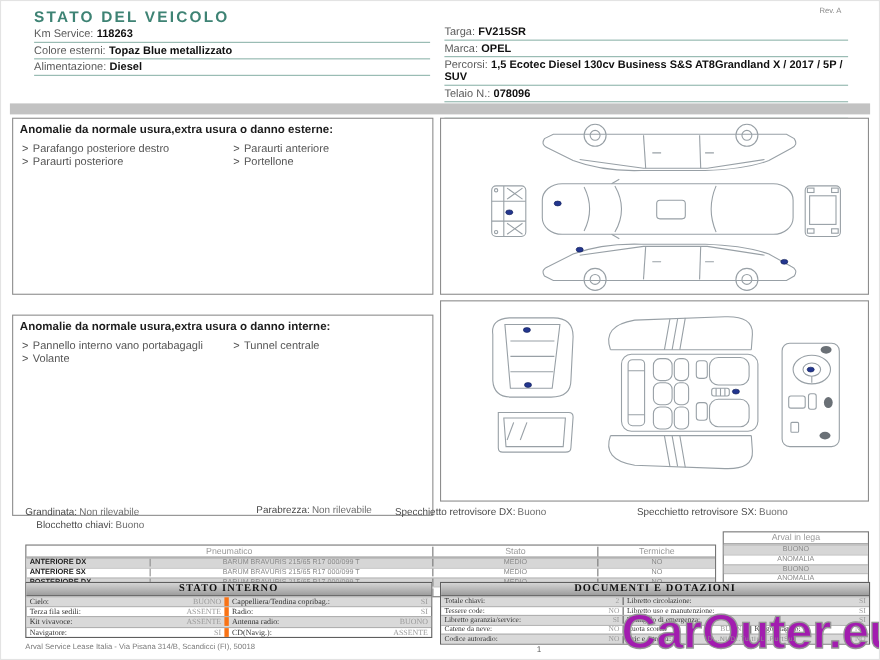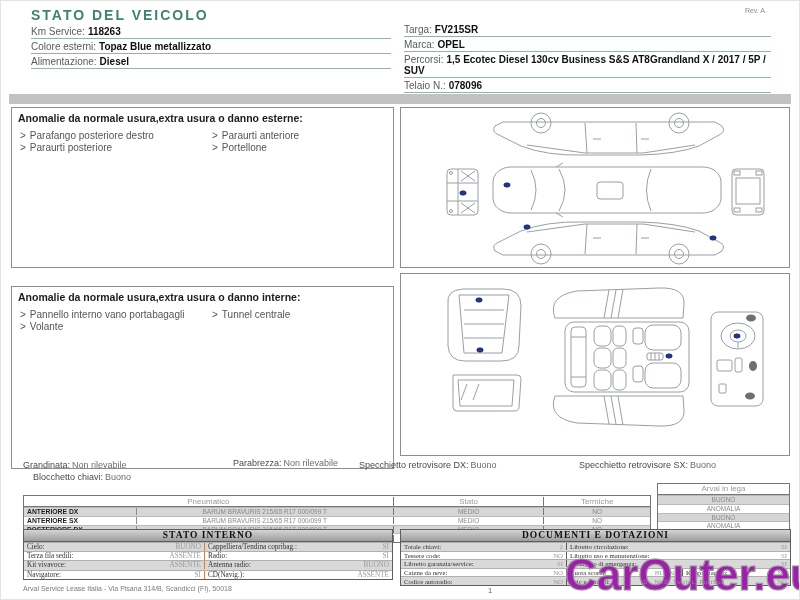--- a/index.html
+++ b/index.html
@@ -46,21 +46,21 @@
   .btable{position:absolute;border:1px solid #5e5e5e;box-sizing:border-box;background:#fff;font-family:Liberation Serif, serif;}
   .btable-head{height:11px;line-height:11px;text-align:center;font-weight:bold;font-size:9.5px;color:#101010;
                letter-spacing:1px;background:linear-gradient(#d4d4d4,#9d9d9d);border-bottom:1px solid #5e5e5e;}
   .brow{display:flex;align-items:center;border-top:1px solid #b0b0b0;}
   .brow:first-of-type{border-top:none;}
   .brow.stripe{background:#d9d9d9;}
   .brow .lab{color:#333;padding-left:3px;box-sizing:border-box;overflow:hidden;white-space:nowrap;}
   .brow .val{color:#9a9a9a;text-align:right;padding-right:3px;box-sizing:border-box;white-space:nowrap;}
   .interno .brow{height:8.2px;font-size:7.2px;}
   .interno .c1{width:106px;} .interno .c2{width:74px;}
-  .interno .c3{width:116px;border-left:1px solid #f97316;} .interno .c4{width:72px;}
+  .interno .c3{width:116px;border-left:4px solid #f97316;} .interno .c4{width:72px;}
   .docs .brow{height:7.6px;font-size:6.8px;}
   .docs .c1{width:112px;} .docs .c2{width:53px;}
   .docs .c3{width:160px;border-left:1px solid #5e5e5e;} .docs .c4{width:64px;}
   .docs .c3s{width:72px;border-left:1px solid #5e5e5e;} .docs .c4s{width:44px;}
   .docs .c5s{width:70px;border-left:1px solid #5e5e5e;} .docs .c6s{width:38px;}
 
   .footer{position:absolute;left:22px;top:584px;font-size:7px;color:#7a7a7a;}
   .pagenum{position:absolute;left:487px;top:585px;font-size:7.5px;color:#5c5c5c;}
 
   .watermark{position:absolute;left:564px;top:549px;font-size:44px;font-weight:bold;color:#a21caf;

